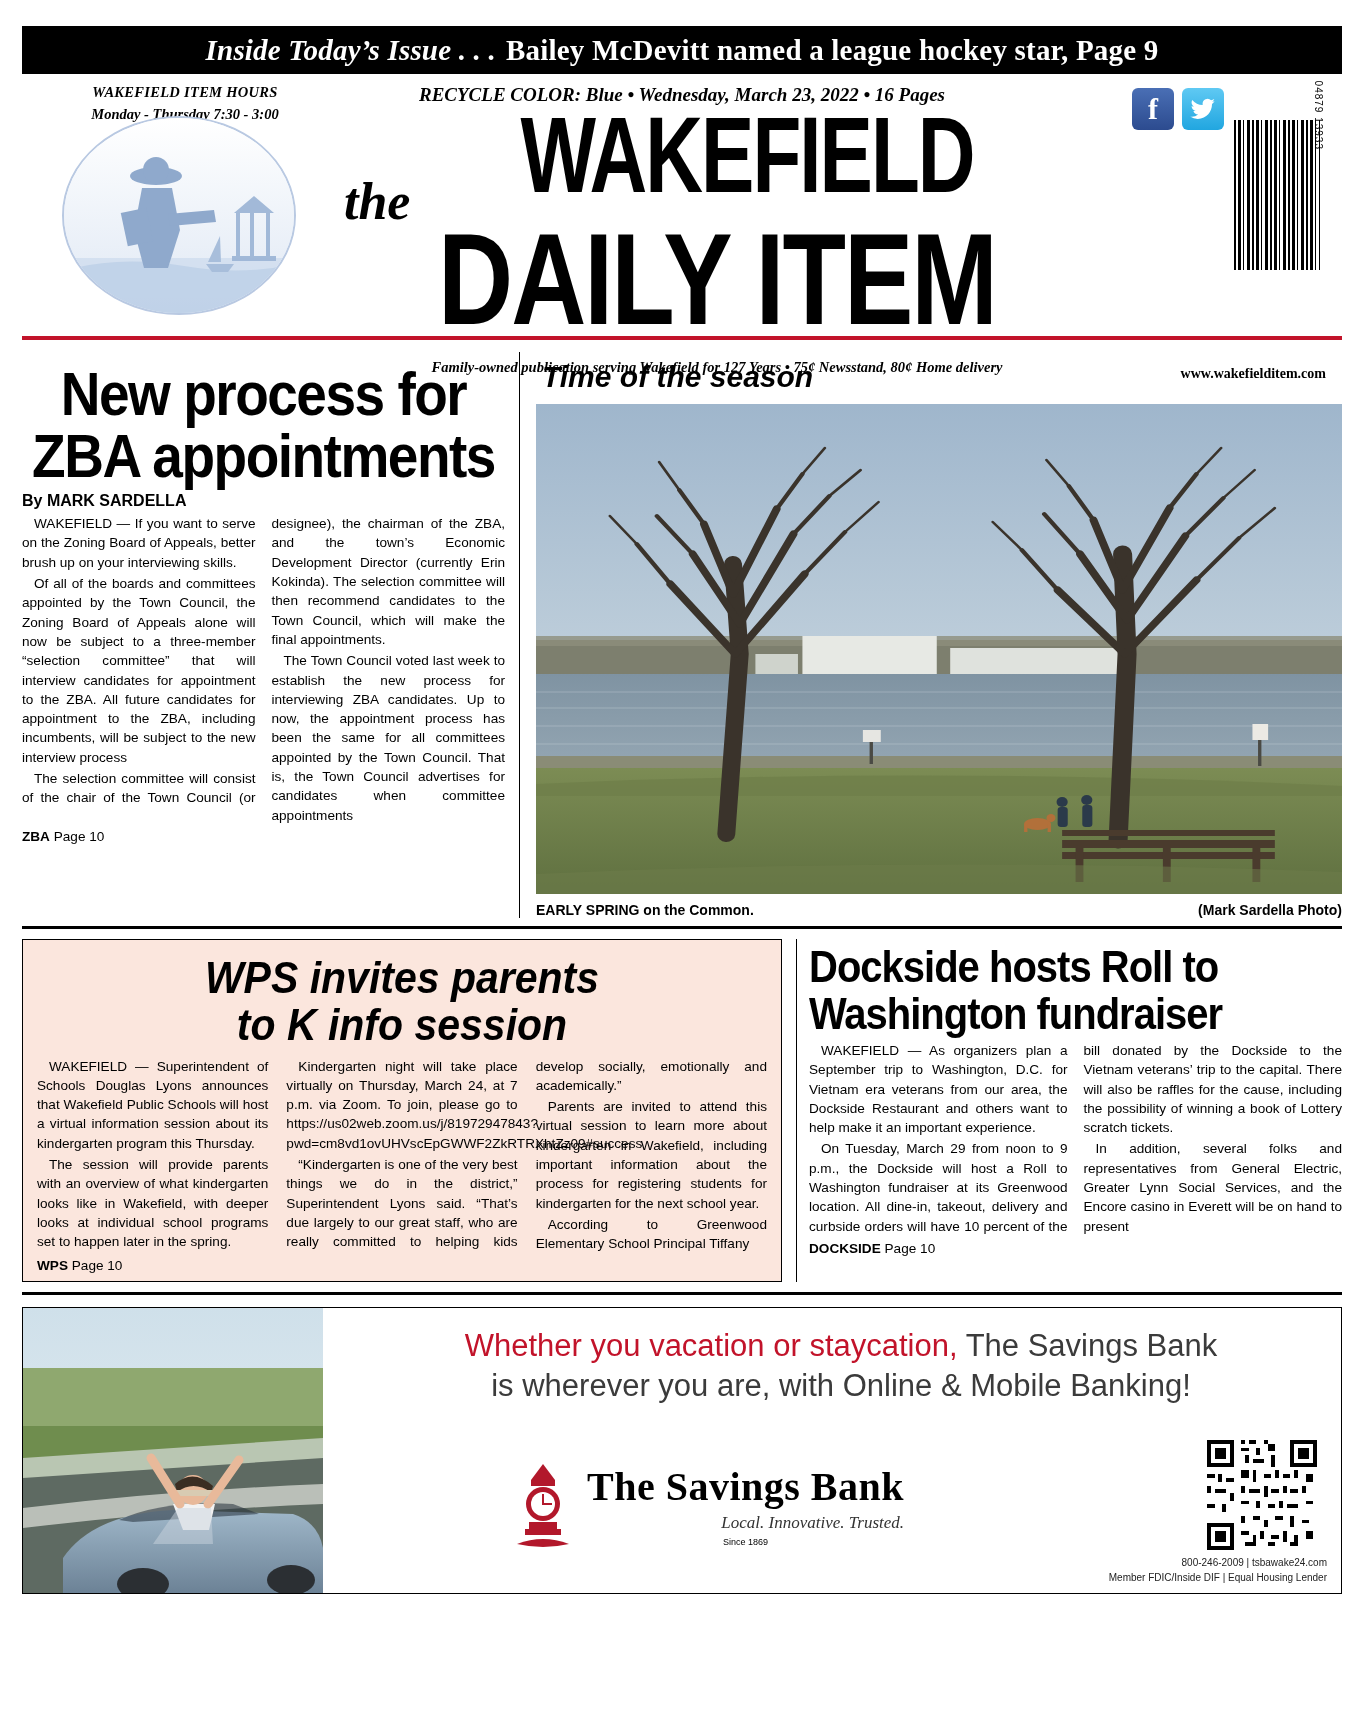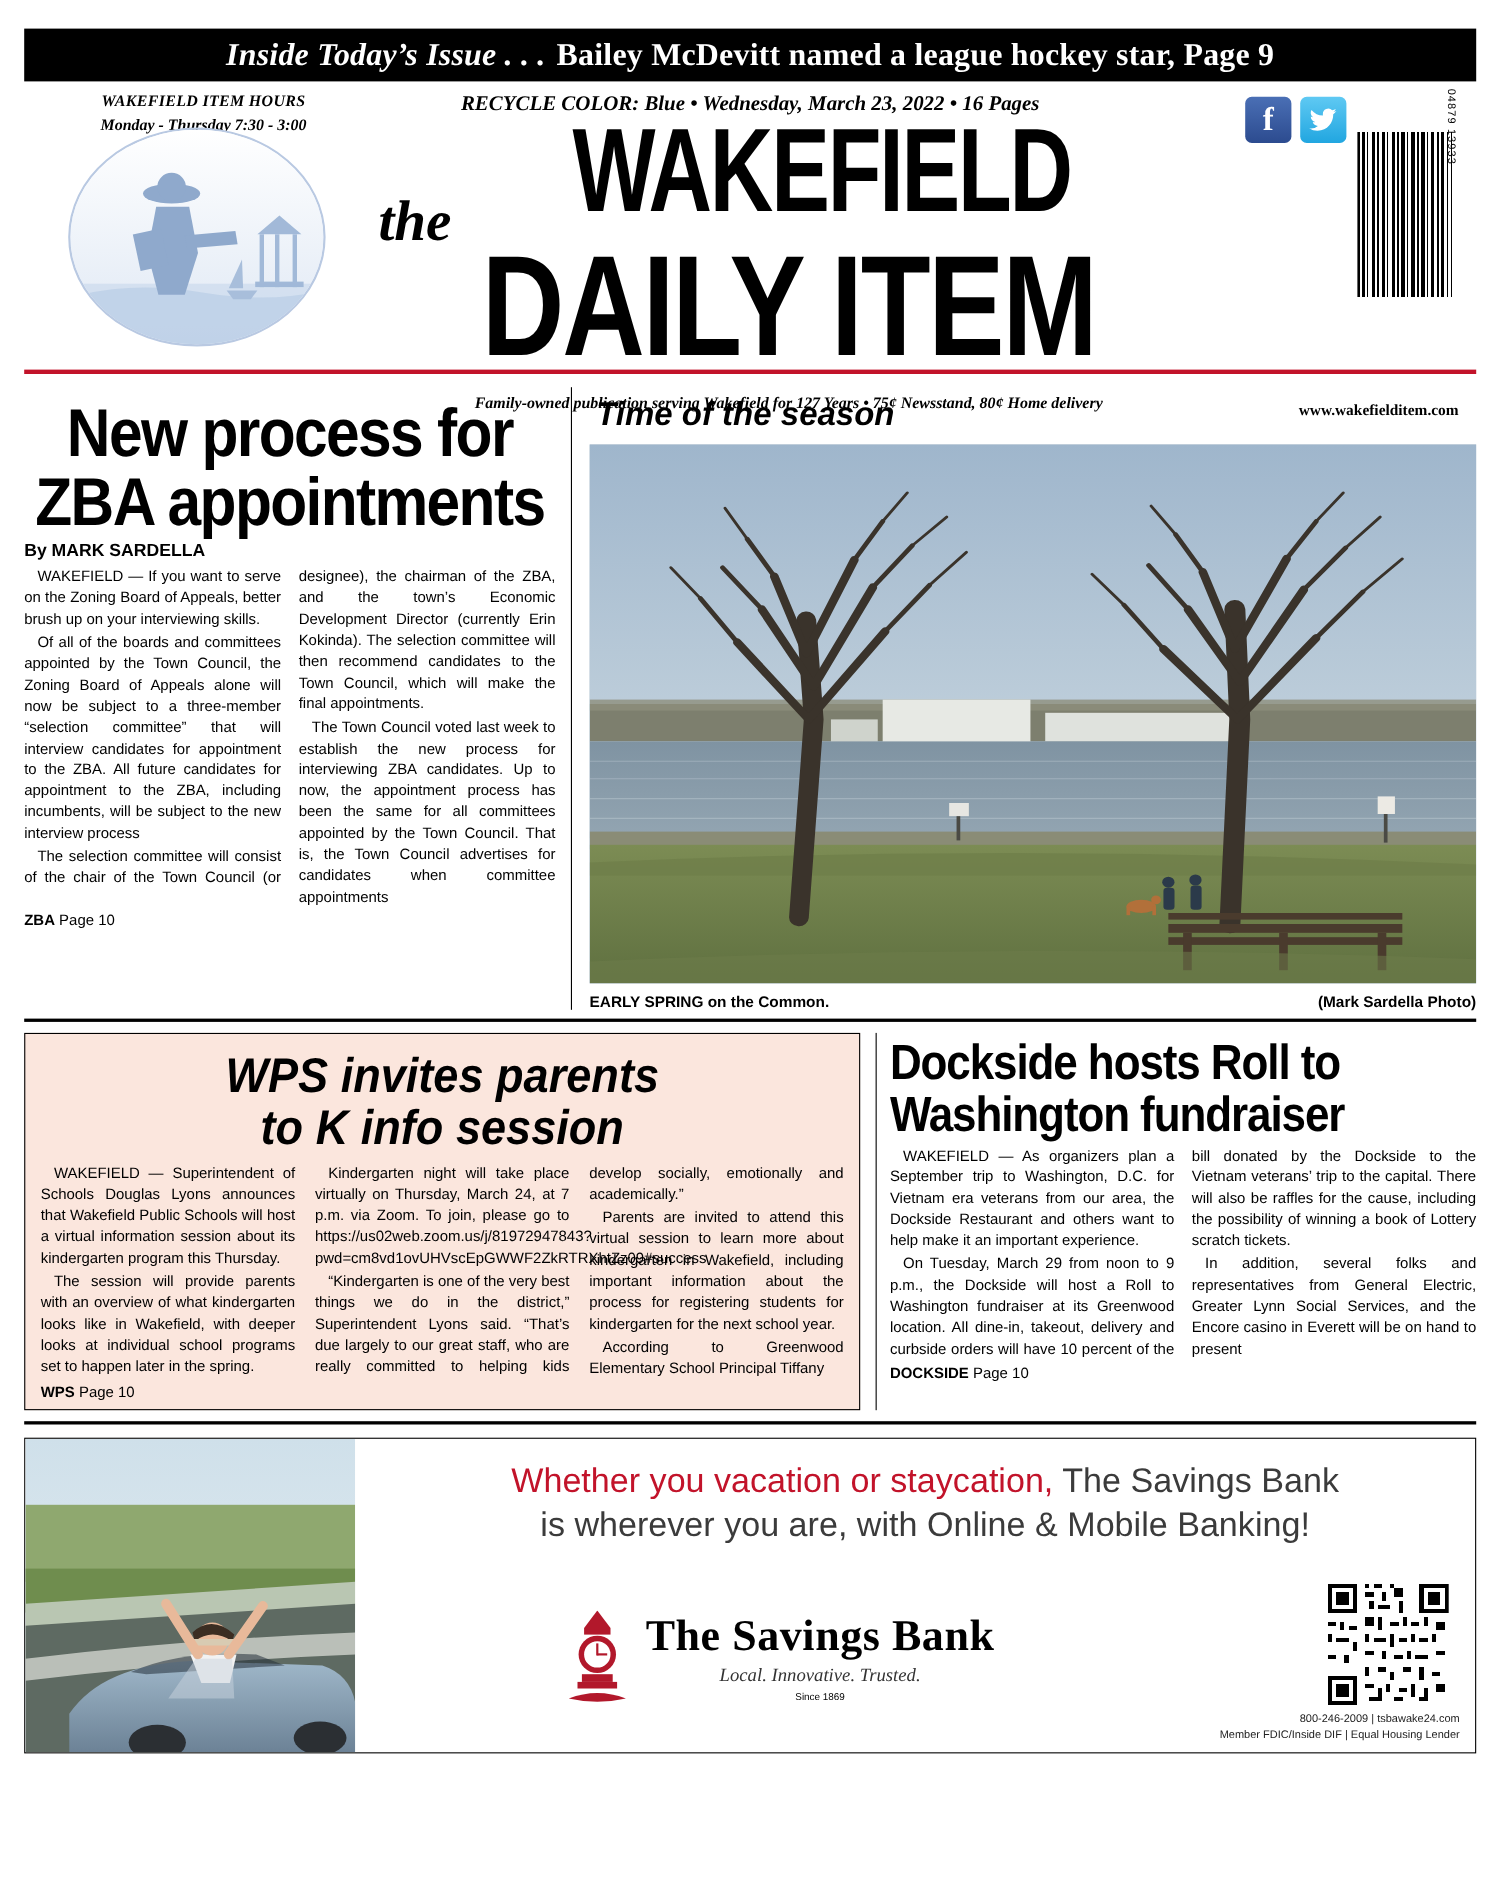--- a/index.html
+++ b/index.html
@@ -363,21 +363,21 @@
     font-weight: bold;
     letter-spacing: .5px;
     line-height: 1;
   }
   .bank-tag {
     font-family: "Liberation Serif", serif;
     font-style: italic;
     font-size: 17px;
     color: #333;
     margin-top: 6px;
-    text-align: center;
+    text-align: right;
   }
   .bank-since {
     font-family: "Liberation Sans", sans-serif;
     font-size: 9px;
     text-align: center;
     margin-top: 4px;
   }
   .qr {
     width: 110px; height: 110px;
     margin-right: 4px;

